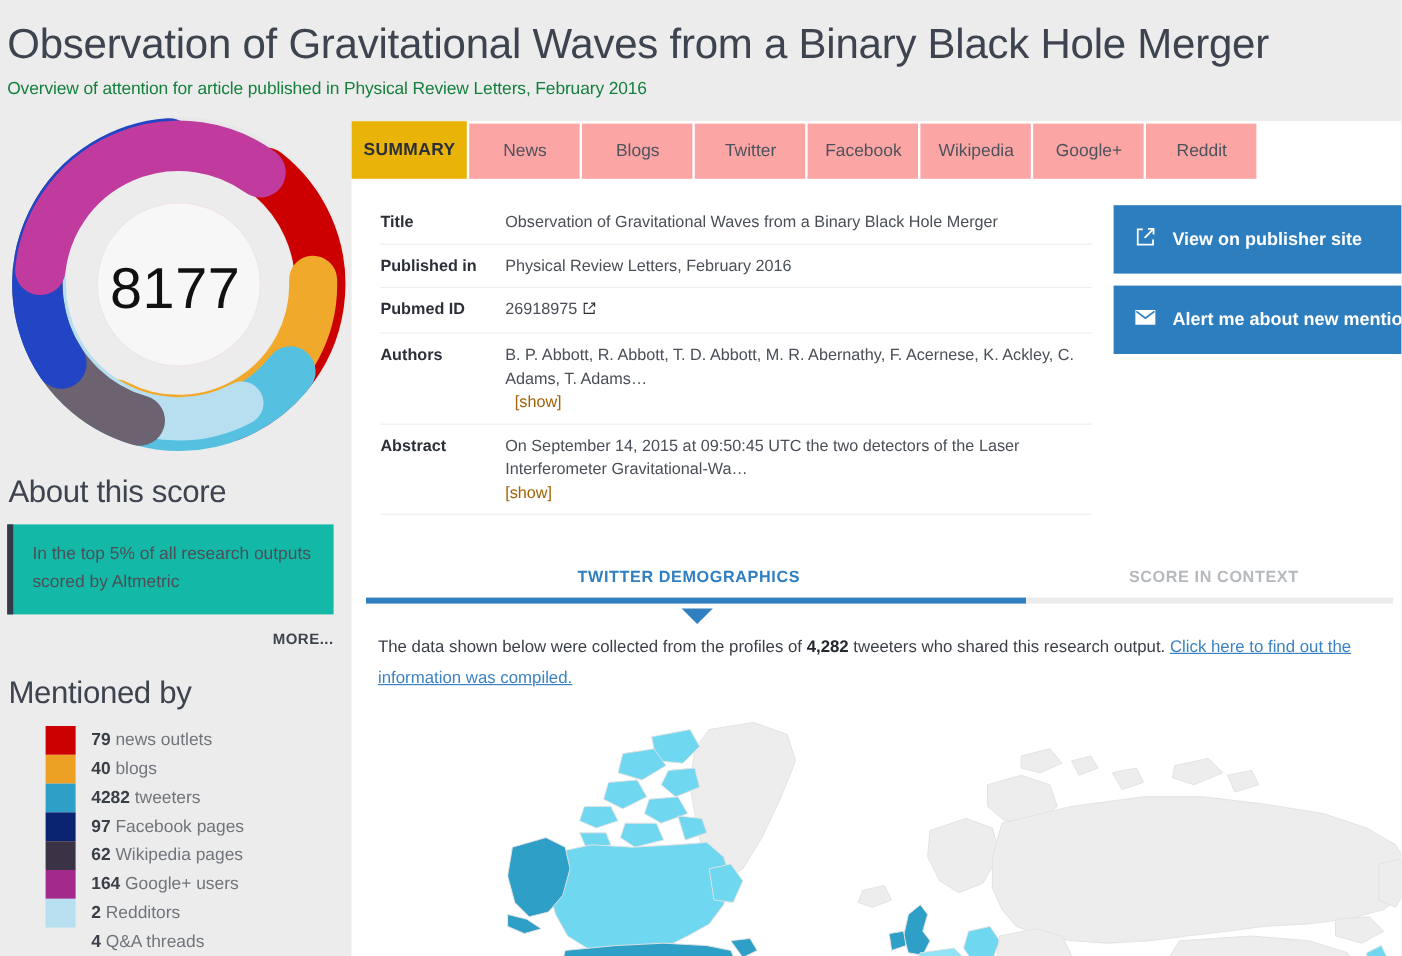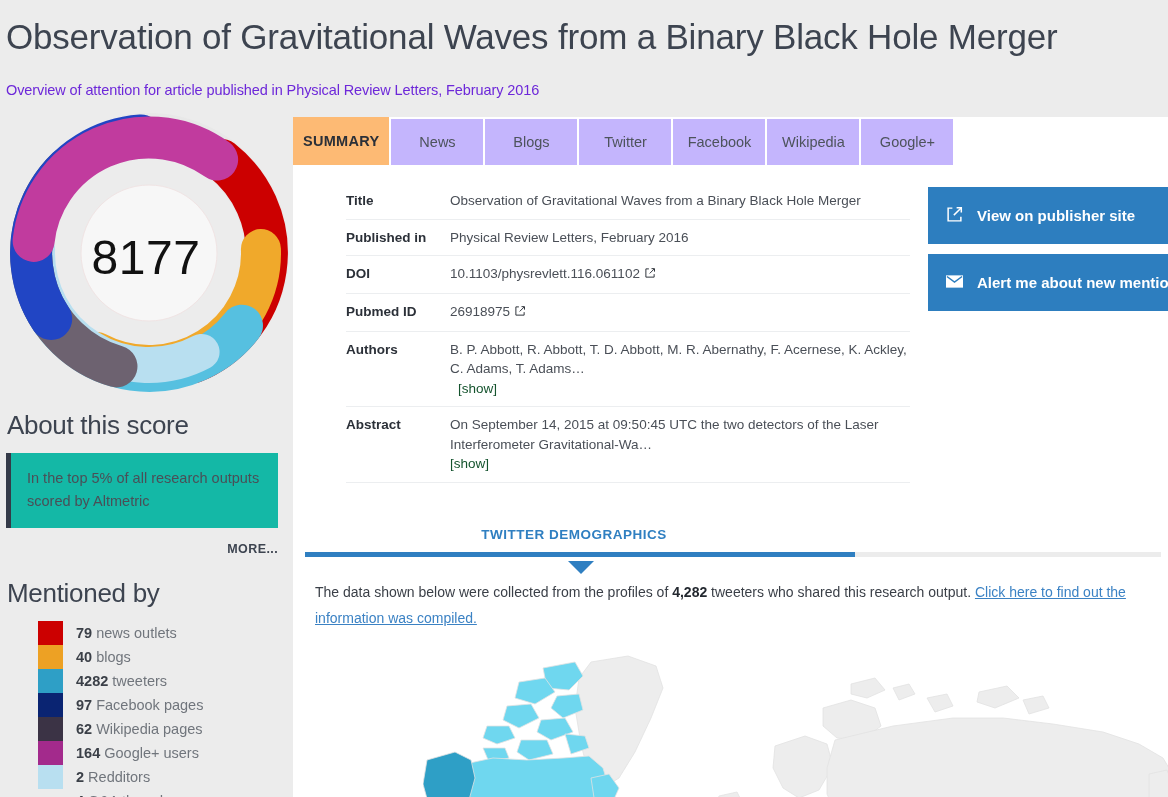--- a/index.html
+++ b/index.html
@@ -12,21 +12,21 @@
   }
   .page { position: relative; width: 1068px; height: 797px; }
 
   
   .header { padding: 16px 0 0 6px; background: #ececec; }
   .page-title {
     font-size: 35px; font-weight: 400; color: #3d4450;
     line-height: 1.18; letter-spacing: -0.2px; white-space: nowrap;
   }
   .page-subtitle {
-    font-size: 14.5px; color: #6d28d9; margin-top: 25px; letter-spacing: -0.1px;
+    font-size: 14.5px; color: #15803d; margin-top: 9px; letter-spacing: -0.1px;
   }
 
   
   .body-wrap { display: flex; align-items: flex-start; margin-top: 19px; }
   .sidebar { width: 293px; flex: 0 0 293px; background: #ececec; padding-left: 6px; }
   .content {
     width: 875px; flex: 0 0 875px; background: #ffffff;
     min-height: 679px; position: relative;
   }
 
@@ -58,42 +58,42 @@
   .mention-row {
     display: flex; align-items: center; height: 24px; margin-bottom: 0px; padding-left: 32px;
   }
   .swatch { width: 25px; height: 24px; flex: 0 0 25px; }
   .mention-text { margin-left: 13px; font-size: 14.5px; color: #70757c; }
   .mention-text b { color: #3a3f47; font-weight: bold; }
 
   
   .tabs { display: flex; align-items: flex-end; height: 48px; padding-left: 0px; }
   .tab {
-    background: #c4b5fd; height: 46px; display: flex; align-items: center;
+    background: #fca5a5; height: 46px; display: flex; align-items: center;
     justify-content: center; font-size: 14.5px; color: #4d5man;
     color: #4d535c; margin-right: 2px; padding: 0 10px; min-width: 92px;
     cursor: pointer;
   }
   .tab.active {
-    background: #fdba74; height: 48px; font-weight: bold; color: #2b3038;
+    background: #eab308; height: 48px; font-weight: bold; color: #2b3038;
     font-size: 14.5px; letter-spacing: 0.3px;
   }
 
   
-  .summary-wrap { display: flex; padding: 18px 0 0 0; margin-left: 29px; }
+  .summary-wrap { display: flex; padding: 18px 0 0 0; }
   .meta-table { width: 700px; margin-left: 24px; border-collapse: collapse; }
   .meta-table td {
     border-bottom: 1px solid #eceef0; padding: 8px 0 8px 0;
     font-size: 13.5px; vertical-align: top; line-height: 1.45;
   }
   .meta-table td.k {
     width: 104px; font-weight: bold; color: #2b3038; padding-right: 8px;
   }
   .meta-table td.v { color: #4a4f57; }
-  .showlink { color: #14532d; text-decoration: none; }
+  .showlink { color: #a16207; text-decoration: none; }
   .ext-icon { display: inline-block; margin-left: 4px; vertical-align: -1px; }
 
   .actions { margin-left: 18px; padding-top: 4px; }
   .btn {
     display: flex; align-items: center; gap: 14px;
     background: #2d7ebf; color: #ffffff; width: 240px; height: 57px;
     padding: 0 18px; font-size: 15px; font-weight: bold;
     margin-bottom: 10px; white-space: nowrap; cursor: pointer;
     border: none; font-family: "Liberation Sans", sans-serif;
   }
@@ -225,40 +225,35 @@
           </div>
           <div class="tab">
             <span>Facebook</span>
           </div>
           <div class="tab">
             <span>Wikipedia</span>
           </div>
           <div class="tab">
             <span>Google+</span>
           </div>
+          <div class="tab">
+            <span>Reddit</span>
+          </div>
         </div>
 
       <div class="summary-wrap">
         <table class="meta-table">
           <tbody id="meta-body">
               <tr>
                 <td class="k">Title</td>
                 <td class="v"><span>Observation of Gravitational Waves from a Binary Black Hole Merger</span></td>
               </tr>
               <tr>
                 <td class="k">Published in</td>
                 <td class="v"><span>Physical Review Letters, February 2016</span></td>
-              </tr>
-              <tr>
-                <td class="k">DOI</td>
-                <td class="v"><span>10.1103/physrevlett.116.061102</span><span class="ext-icon"><svg width="12" height="12" viewBox="0 0 16 16" fill="none" stroke="#2b3038" stroke-width="1.3">
-                      <path d="M6.5 2.5H2.5v11h11v-4"></path>
-                      <path d="M10 2.2h4v4"></path>
-                      <path d="M13.6 2.6L7.6 8.6"></path>
-                    </svg></span></td>
               </tr>
               <tr>
                 <td class="k">Pubmed ID</td>
                 <td class="v"><span>26918975</span><span class="ext-icon"><svg width="12" height="12" viewBox="0 0 16 16" fill="none" stroke="#2b3038" stroke-width="1.3">
                       <path d="M6.5 2.5H2.5v11h11v-4"></path>
                       <path d="M10 2.2h4v4"></path>
                       <path d="M13.6 2.6L7.6 8.6"></path>
                     </svg></span></td>
               </tr>
               <tr>
@@ -291,20 +286,21 @@
               </svg>
             </span>
             <span>Alert me about new mentions</span>
           </button>
         </div>
       </div>
 
       <div class="demo-tabs">
         <div class="demo-labels">
           <div class="demo-label active" style="width:562px">TWITTER DEMOGRAPHICS</div>
+          <div class="demo-label inactive" style="width:313px">SCORE IN CONTEXT</div>
         </div>
         <div class="demo-bars">
           <div class="demo-bar active" style="width:550px;margin-left:12px"></div>
           <div class="demo-bar inactive" style="width:306px"></div>
         </div>
         <div class="caret"></div>
       </div>
 
       <div class="demo-desc">
         <span>The data shown below were collected from the profiles of </span><b>4,282</b><span> tweeters who shared this research output. </span><a href="#">Click here to find out the information was compiled.</a>

